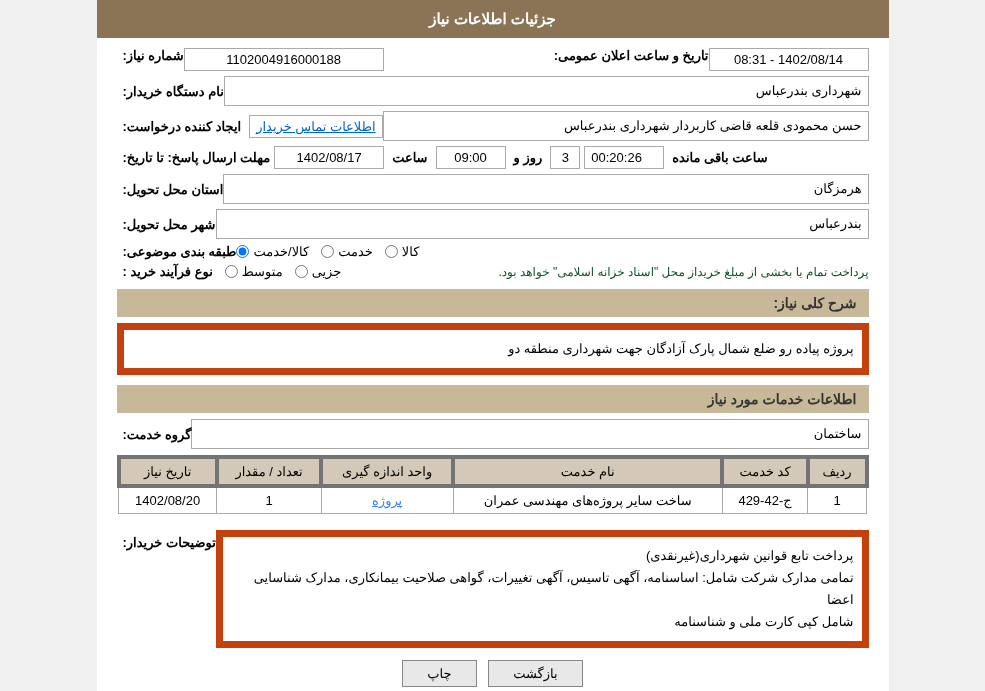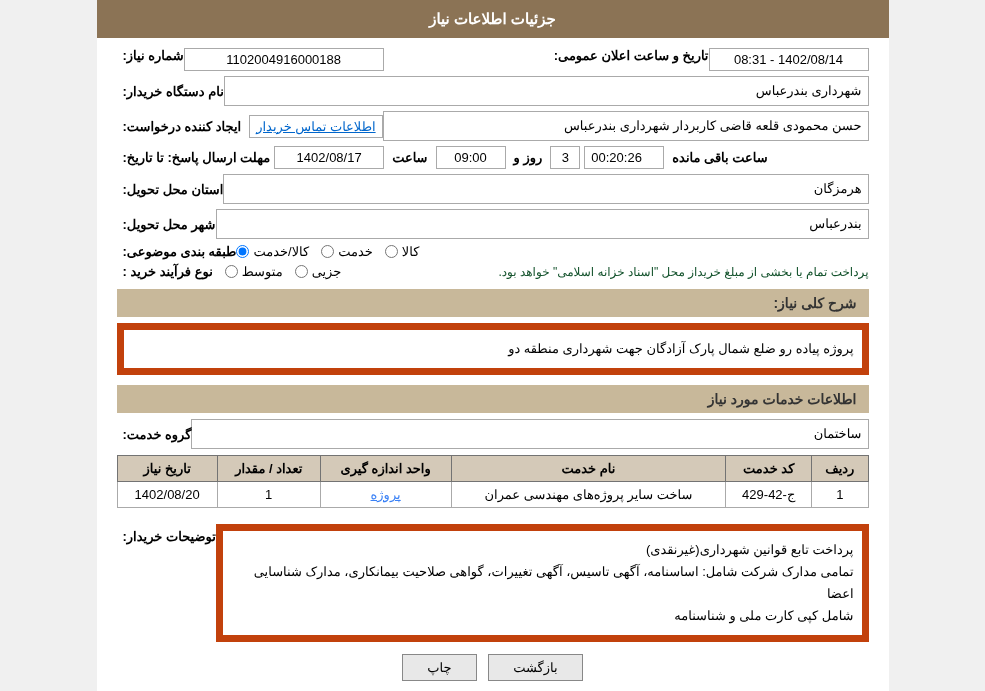--- a/index.html
+++ b/index.html
@@ -65,24 +65,24 @@
 
     .services-table {
       width: 100%;
       border-collapse: collapse;
       margin-top: 6px;
       margin-bottom: 10px;
     }
 
     .services-table th {
       background: #d4c9b8;
-      border: 1px solid #737373;
+      border: 4px solid #737373;
       padding: 5px 8px;
       text-align: center;
-      font-weight: bold;
+      font-weight: normal;
       font-size: 13px;
     }
 
     .services-table td {
       border: 1px solid #aaa;
       padding: 5px 8px;
       text-align: center;
     }
 
     .services-table tr:nth-child(even) {

